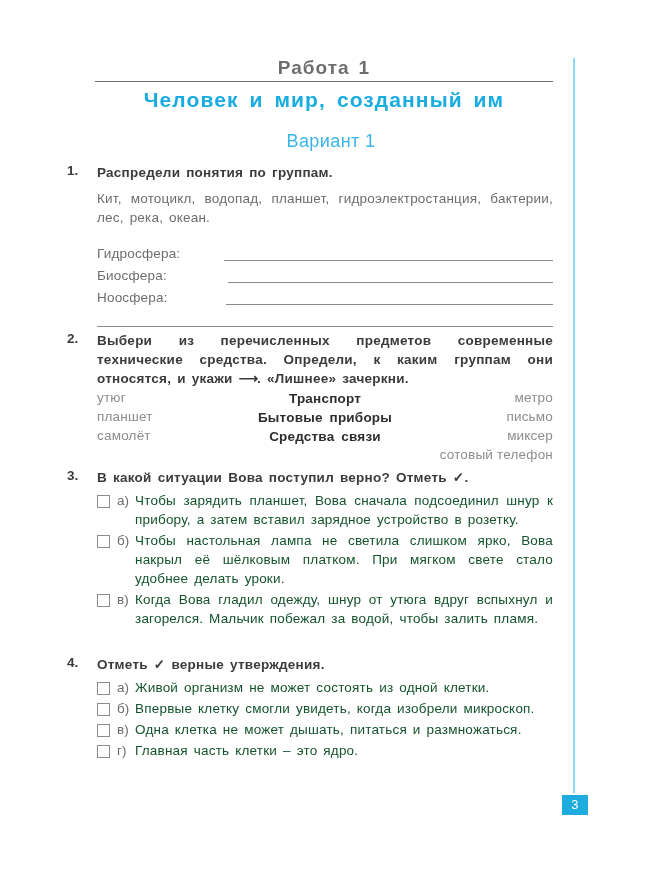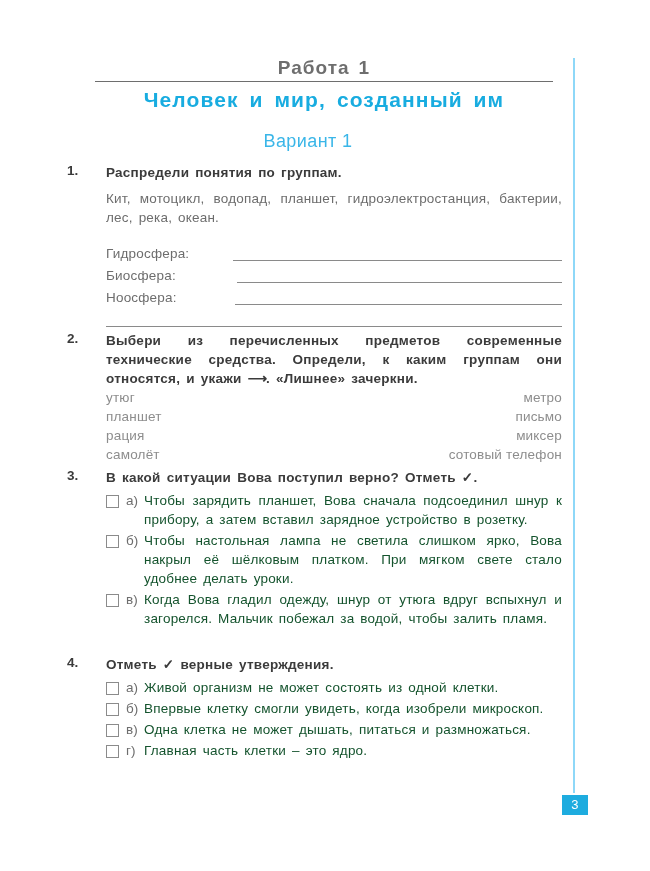--- a/index.html
+++ b/index.html
@@ -79,21 +79,21 @@
     text-align: center;
     font-size: 21px;
     font-weight: bold;
     color: #18ace0;
     letter-spacing: 1.1px;
     word-spacing: 4px;
   }
 
   .variant {
     position: absolute;
-    left: 79px;
+    left: 102px;
     top: 131px;
     width: 458px;
     text-align: center;
     font-size: 18px;
     color: #3ab6e8;
     letter-spacing: .4px;
   }
 
   
   .task { position: absolute; left: 0; width: 650px; }
@@ -101,21 +101,21 @@
     position: absolute;
     left: 67px;
     top: 0;
     width: 24px;
     font-size: 13.5px;
     font-weight: bold;
     color: #3b3b3b;
   }
   .task-body {
     position: absolute;
-    left: 106px;
+    left: 97px;
     top: 0;
     width: 456px;
   }
 
   .prompt {
     font-size: 13.5px;
     font-weight: bold;
     color: #3b3b3b;
     line-height: 19px;
     letter-spacing: .25px;
@@ -260,22 +260,26 @@
 
   <div class="task" style="top:331px;">
     <div class="task-num">2.</div>
     <div class="task-body">
       <div class="prompt"><span>Выбери из перечисленных предметов современные технические средства. Определи, к каким группам они относятся, и укажи </span><span class="arrow">⟶</span><span>. «Лишнее» зачеркни.</span></div>
 
       <div class="columns">
         <div class="col col-left">
           <div>утюг</div>
           <div>планшет</div>
-          <div>рация</div>
           <div>самолёт</div>
+        </div>
+        <div class="col col-center">
+          <div>Транспорт</div>
+          <div>Бытовые приборы</div>
+          <div>Средства связи</div>
         </div>
         <div class="col col-right">
           <div>метро</div>
           <div>письмо</div>
           <div>миксер</div>
           <div>сотовый телефон</div>
         </div>
       </div>
     </div>
   </div>

